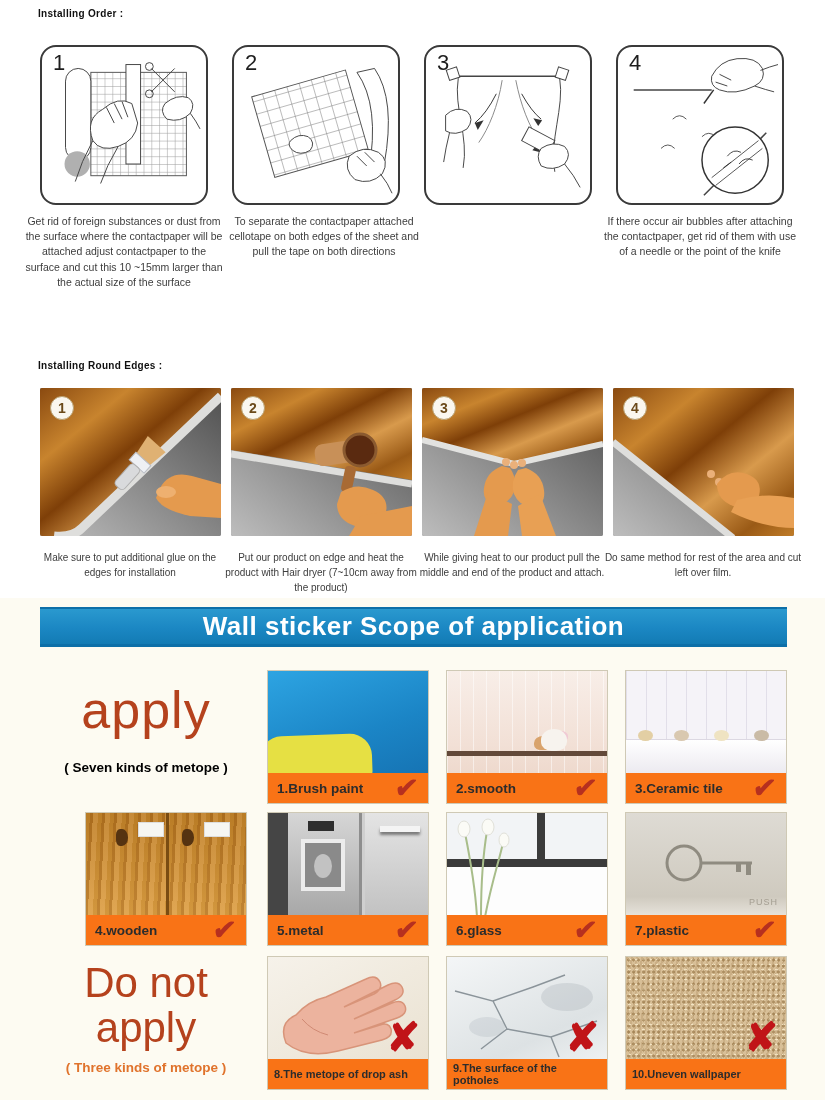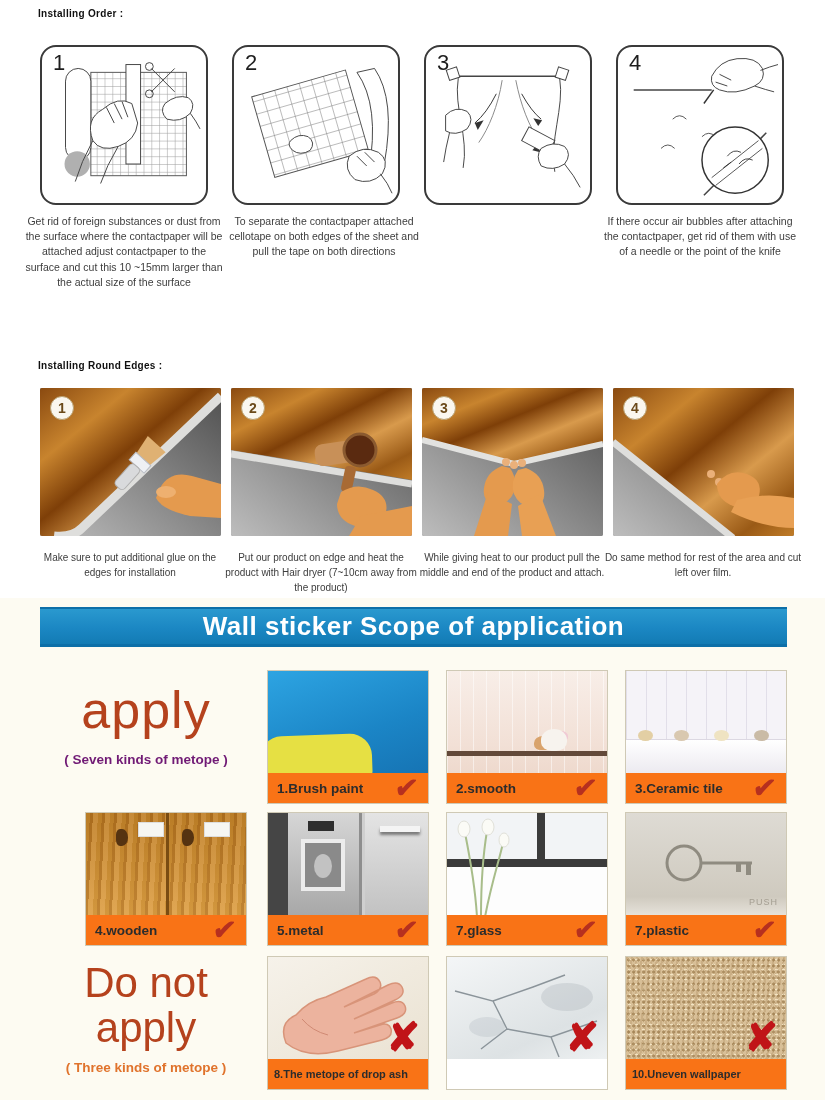--- a/index.html
+++ b/index.html
@@ -54,21 +54,21 @@
     position:absolute; left:40px; top:607px; width:747px; height:40px;
     background:linear-gradient(180deg,#2a99cf 0%, #1b87c3 55%, #137bb4 100%);
     border-top:2px solid #0d6fa8; border-bottom:3px solid #0d6fa8;
     display:flex; align-items:center; justify-content:center;
   }
   .banner-text { color:#ffffff; font-size:26px; font-weight:bold; letter-spacing:.5px; }
 
   
   .apply-block { position:absolute; left:40px; top:680px; width:212px; text-align:center; }
   .apply-word  { font-size:52px; color:#b5421d; letter-spacing:1px; }
-  .apply-sub   { margin-top:12px; font-size:13.5px; color:#701a75; font-weight:bold; }
+  .apply-sub   { margin-top:20px; font-size:13.5px; color:#000000; font-weight:bold; }
   .dna-block   { position:absolute; left:40px; top:960px; width:212px; text-align:center; }
   .dna-word    { font-size:42px; color:#b5421d; line-height:1.08; }
   .dna-sub     { margin-top:9px; font-size:13.5px; color:#e0732c; font-weight:bold; }
 
   .tile {
     position:absolute; width:162px; height:134px;
     border:1px solid #cfc9b5; background:#fff;
   }
   .tile.r1{top:670px}.tile.r2{top:812px}.tile.r3{top:956px}
   .tile.k1{left:267px}.tile.k2{left:446px}.tile.k3{left:625px}.tile.k0{left:85px}
@@ -432,21 +432,21 @@
       <div class="pane"></div>
       <div class="fh"></div>
       <div class="fv"></div>
       <svg class="stems" width="162" height="104" viewBox="0 0 162 104">
         <path d="M30 104 C28 70 22 40 18 20 M34 104 C34 70 36 42 40 18 M38 104 C44 72 52 48 56 30" stroke="#a8bd8a" stroke-width="2" fill="none"></path>
         <ellipse cx="17" cy="16" rx="6" ry="8" fill="#fbfbf6" stroke="#e0e0d8"></ellipse>
         <ellipse cx="41" cy="14" rx="6" ry="8" fill="#fbfbf6" stroke="#e0e0d8"></ellipse>
         <ellipse cx="57" cy="27" rx="5" ry="7" fill="#fbfbf6" stroke="#e0e0d8"></ellipse>
       </svg>
     </div>
-    <div class="tile-label">7.glass</div>
+    <div class="tile-label">6.glass</div>
     <span class="check">✔</span>
   </div>
   <div class="tile r2 k3">
     <div class="tile-img art-plastic">
       <svg width="162" height="104" viewBox="0 0 162 104">
         <circle cx="58" cy="50" r="17" fill="none" stroke="#8f8b80" stroke-width="3"></circle>
         <line x1="75" y1="50" x2="126" y2="50" stroke="#8f8b80" stroke-width="3"></line>
         <rect x="110" y="50" width="5" height="9" fill="#8f8b80"></rect>
         <rect x="120" y="50" width="5" height="12" fill="#8f8b80"></rect>
       </svg>
@@ -474,19 +474,20 @@
   </div>
   <div class="tile r3 k2">
     <div class="tile-img art-potholes">
       <svg width="162" height="104" viewBox="0 0 162 104">
         <ellipse cx="120" cy="40" rx="26" ry="14" fill="rgba(150,160,168,.25)"></ellipse>
         <ellipse cx="40" cy="70" rx="18" ry="10" fill="rgba(150,160,168,.2)"></ellipse>
         <path d="M8 34 L46 44 L60 72 M46 44 L86 30 L118 18 M60 72 L34 92 M60 72 L104 80 L150 64 M104 80 L112 100" stroke="#8b949a" stroke-width="1.4" fill="none"></path>
       </svg>
     </div>
     <span class="cross">✘</span>
+    <div class="tile-label">9.The surface of the potholes</div>
   </div>
   <div class="tile r3 k3">
     <div class="tile-img art-wallpaper"></div>
     <span class="cross">✘</span>
     <div class="tile-label">10.Uneven wallpaper</div>
   </div>
 </div>
 
 </body></html>

